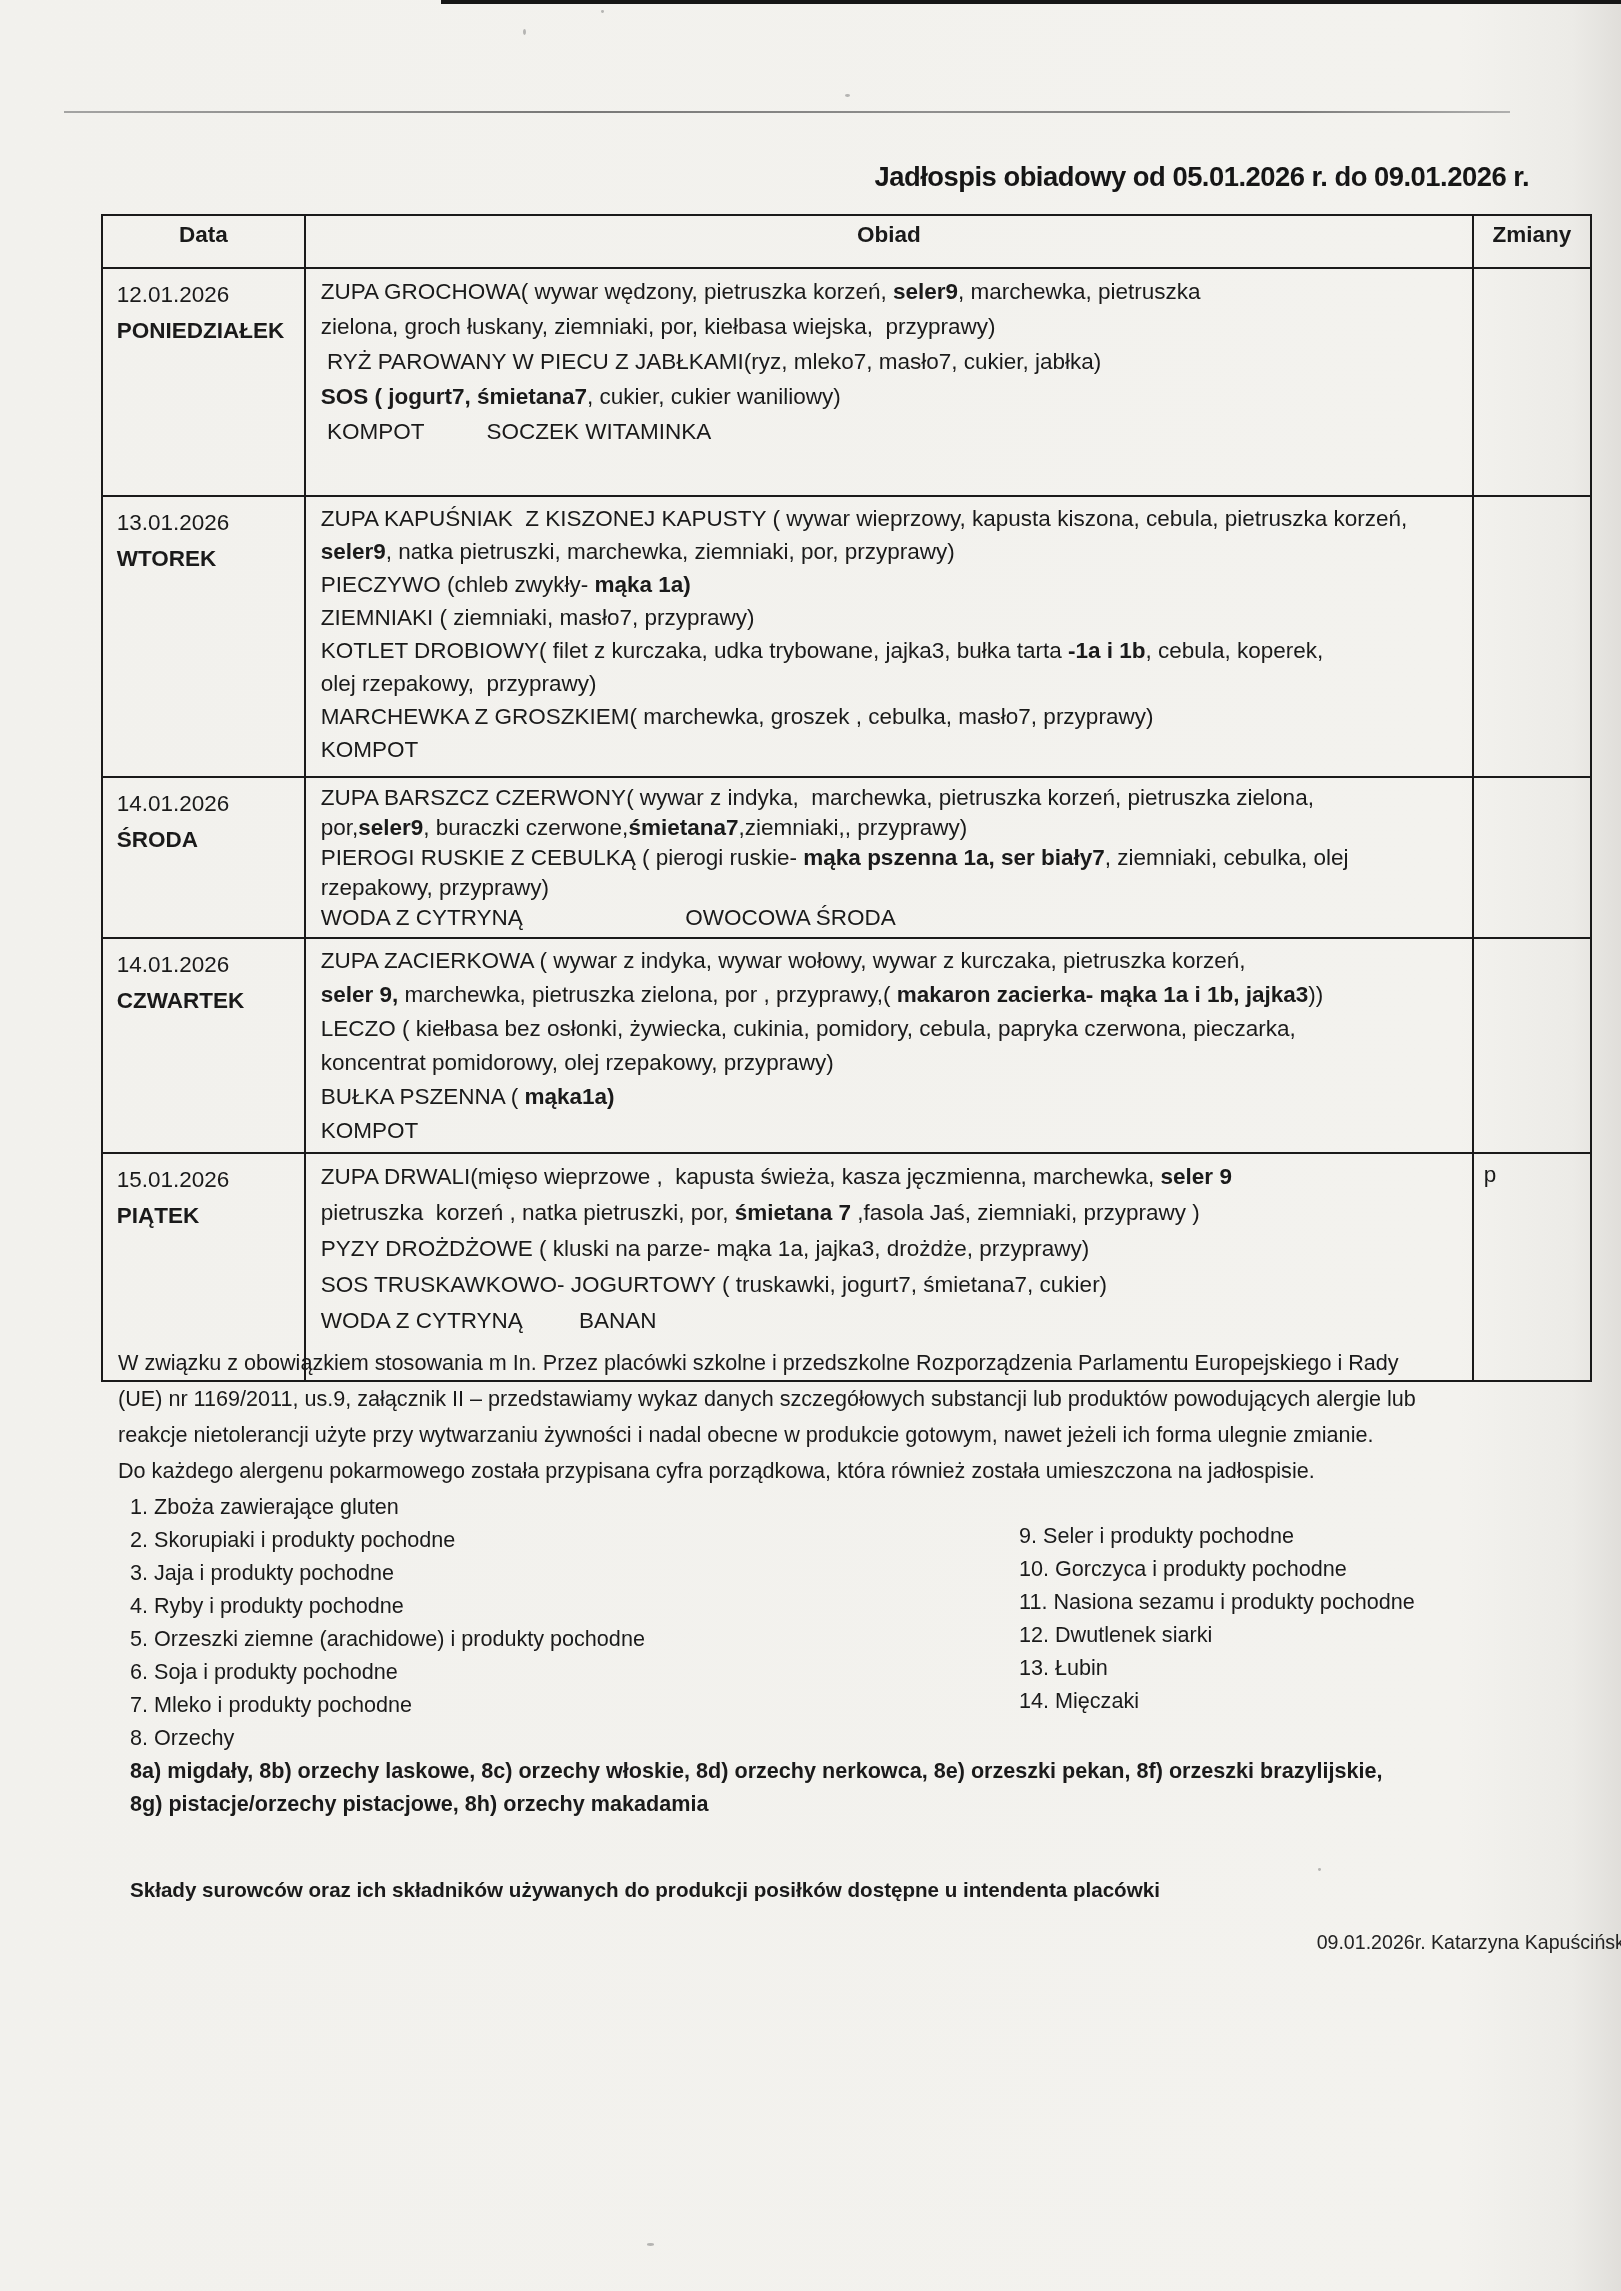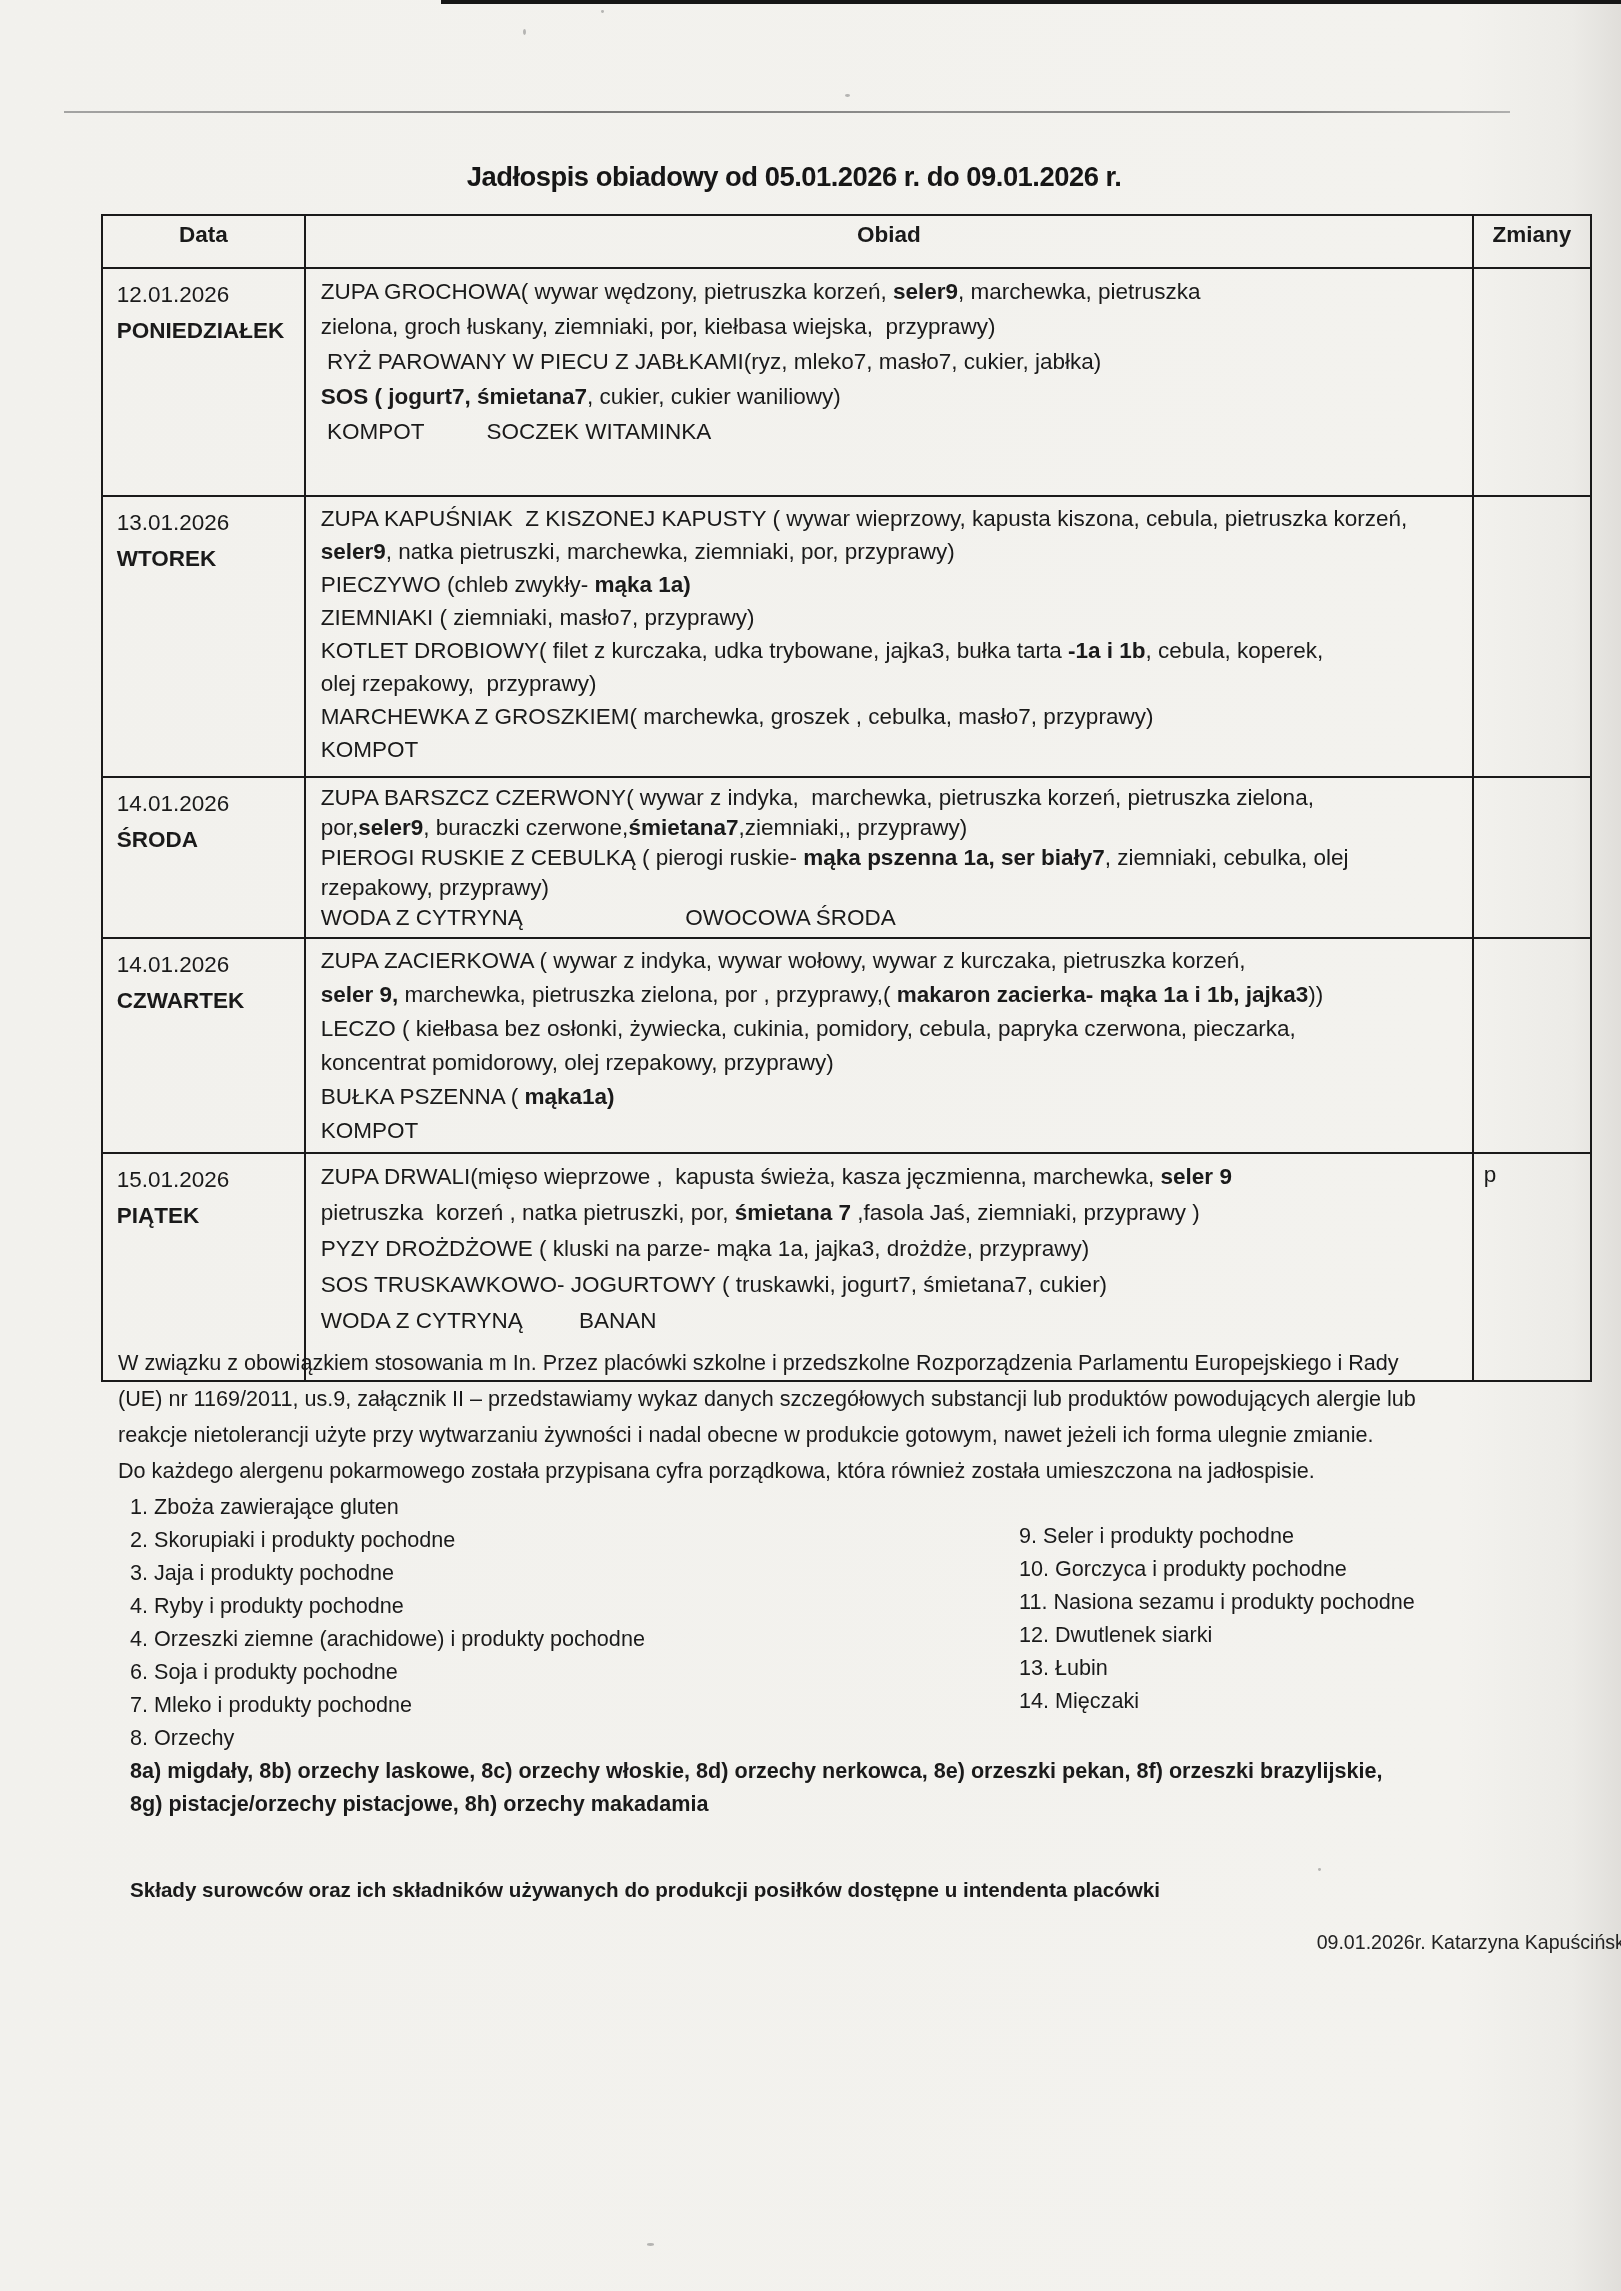--- a/index.html
+++ b/index.html
@@ -9,21 +9,21 @@
     background:linear-gradient(90deg,#f2f1ed 0%,#f3f2ee 90%,#ecebe7 97%,#e0deda 100%);
     font-family:"Liberation Sans","DejaVu Sans",sans-serif;
     color:#1a1a1a;
     overflow:hidden;
   }
   .top-black-line{position:absolute;left:441px;right:0;top:0;height:3.9px;background:#161616;}
   .gray-rule{position:absolute;left:64px;top:111px;width:1446px;height:2px;
     background:linear-gradient(90deg,#8a8a8a,#4f4f4f 35%,#6e6e6e 60%,#545454 85%,#9a9a9a);opacity:.75;}
   .title{
     position:absolute;left:59px;top:161px;width:1470px;
-    text-align:center;font-size:27.4px;font-weight:700;letter-spacing:-0.5px;
+    text-align:right;font-size:27.4px;font-weight:700;letter-spacing:-0.5px;
     white-space:pre;color:#161616;
   }
   .mtable{
     position:absolute;left:101px;top:214px;width:1491px;
     box-sizing:border-box;border:2px solid #1a1a1a;
   }
   .trow{
     display:grid;grid-template-columns:201px 1168px 1fr;
     box-sizing:border-box;border-top:2px solid #1a1a1a;
   }
@@ -96,21 +96,21 @@
   </div>
 
   <div class="note" id="note"><div class="note-line">W związku z obowiązkiem stosowania m In. Przez placówki szkolne i przedszkolne Rozporządzenia Parlamentu Europejskiego i Rady</div><div class="note-line">(UE) nr 1169/2011, us.9, załącznik II – przedstawiamy wykaz danych szczegółowych substancji lub produktów powodujących alergie lub</div><div class="note-line">reakcje nietolerancji użyte przy wytwarzaniu żywności i nadal obecne w produkcie gotowym, nawet jeżeli ich forma ulegnie zmianie.</div><div class="note-line">Do każdego alergenu pokarmowego została przypisana cyfra porządkowa, która również została umieszczona na jadłospisie.</div></div>
 
   <div class="allergens">
     <div class="al-left" id="al-left">
         <div class="al-item">1. Zboża zawierające gluten</div>
         <div class="al-item">2. Skorupiaki i produkty pochodne</div>
         <div class="al-item">3. Jaja i produkty pochodne</div>
         <div class="al-item">4. Ryby i produkty pochodne</div>
-        <div class="al-item">4. Orzeszki ziemne (arachidowe) i produkty pochodne</div>
+        <div class="al-item">5. Orzeszki ziemne (arachidowe) i produkty pochodne</div>
         <div class="al-item">6. Soja i produkty pochodne</div>
         <div class="al-item">7. Mleko i produkty pochodne</div>
         <div class="al-item">8. Orzechy</div>
         <div class="al-item b">8a) migdały, 8b) orzechy laskowe, 8c) orzechy włoskie, 8d) orzechy nerkowca, 8e) orzeszki pekan, 8f) orzeszki brazylijskie,</div>
         <div class="al-item b">8g) pistacje/orzechy pistacjowe, 8h) orzechy makadamia</div>
       </div>
     <div class="al-right" id="al-right">
         <div class="al-item">9. Seler i produkty pochodne</div>
         <div class="al-item">10. Gorczyca i produkty pochodne</div>
         <div class="al-item">11. Nasiona sezamu i produkty pochodne</div>

